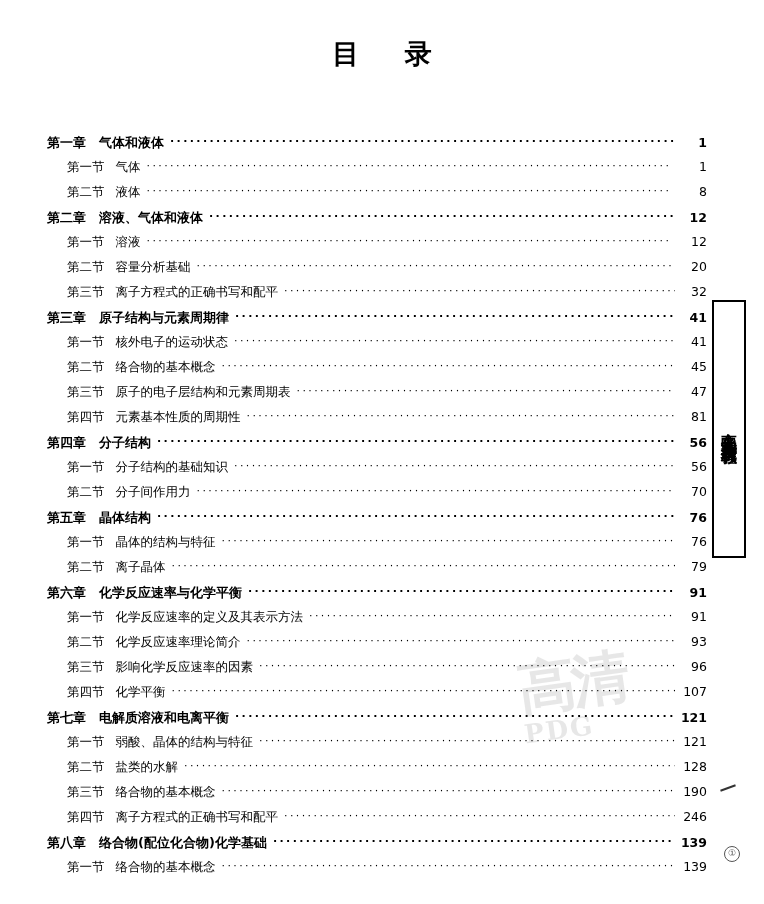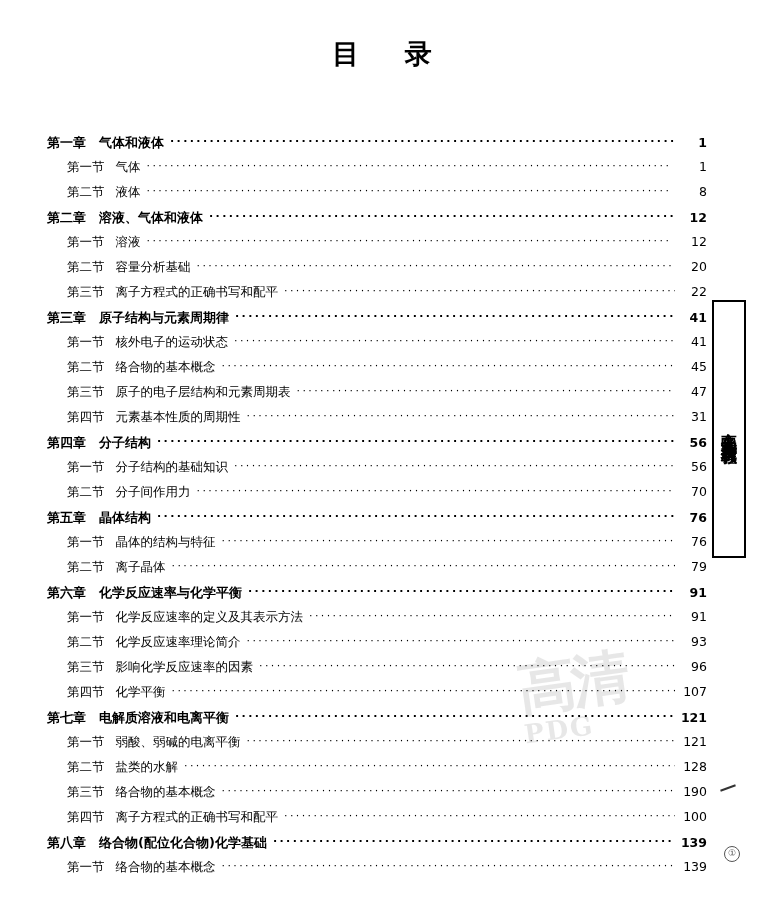--- a/index.html
+++ b/index.html
@@ -194,21 +194,21 @@
       <div class="toc-row section">
         <span class="lbl num">第二节</span>
         <span class="lbl">容量分析基础</span>
         <span class="dots">·························································································</span>
         <span class="pg">20</span>
       </div>
       <div class="toc-row section">
         <span class="lbl num">第三节</span>
         <span class="lbl">离子方程式的正确书写和配平</span>
         <span class="dots">·························································································</span>
-        <span class="pg">22</span>
+        <span class="pg">32</span>
       </div>
       <div class="toc-row chapter">
         <span class="lbl num">第三章</span>
         <span class="lbl">原子结构与元素周期律</span>
         <span class="dots">·························································································</span>
         <span class="pg">41</span>
       </div>
       <div class="toc-row section">
         <span class="lbl num">第一节</span>
         <span class="lbl">核外电子的运动状态</span>
@@ -224,21 +224,21 @@
       <div class="toc-row section">
         <span class="lbl num">第三节</span>
         <span class="lbl">原子的电子层结构和元素周期表</span>
         <span class="dots">·························································································</span>
         <span class="pg">47</span>
       </div>
       <div class="toc-row section">
         <span class="lbl num">第四节</span>
         <span class="lbl">元素基本性质的周期性</span>
         <span class="dots">·························································································</span>
-        <span class="pg">31</span>
+        <span class="pg">81</span>
       </div>
       <div class="toc-row chapter">
         <span class="lbl num">第四章</span>
         <span class="lbl">分子结构</span>
         <span class="dots">·························································································</span>
         <span class="pg">56</span>
       </div>
       <div class="toc-row section">
         <span class="lbl num">第一节</span>
         <span class="lbl">分子结构的基础知识</span>
@@ -300,41 +300,41 @@
         <span class="pg">107</span>
       </div>
       <div class="toc-row chapter">
         <span class="lbl num">第七章</span>
         <span class="lbl">电解质溶液和电离平衡</span>
         <span class="dots">·························································································</span>
         <span class="pg">121</span>
       </div>
       <div class="toc-row section">
         <span class="lbl num">第一节</span>
-        <span class="lbl">弱酸、弱碱的电离平衡</span>
+        <span class="lbl">弱酸、晶体的结构与特征</span>
         <span class="dots">·························································································</span>
         <span class="pg">121</span>
       </div>
       <div class="toc-row section">
         <span class="lbl num">第二节</span>
         <span class="lbl">盐类的水解</span>
         <span class="dots">·························································································</span>
         <span class="pg">128</span>
       </div>
       <div class="toc-row section">
         <span class="lbl num">第三节</span>
         <span class="lbl">络合物的基本概念</span>
         <span class="dots">·························································································</span>
         <span class="pg">190</span>
       </div>
       <div class="toc-row section">
         <span class="lbl num">第四节</span>
         <span class="lbl">离子方程式的正确书写和配平</span>
         <span class="dots">·························································································</span>
-        <span class="pg">100</span>
+        <span class="pg">246</span>
       </div>
       <div class="toc-row chapter">
         <span class="lbl num">第八章</span>
         <span class="lbl">络合物(配位化合物)化学基础</span>
         <span class="dots">·························································································</span>
         <span class="pg">139</span>
       </div>
       <div class="toc-row section">
         <span class="lbl num">第一节</span>
         <span class="lbl">络合物的基本概念</span>

